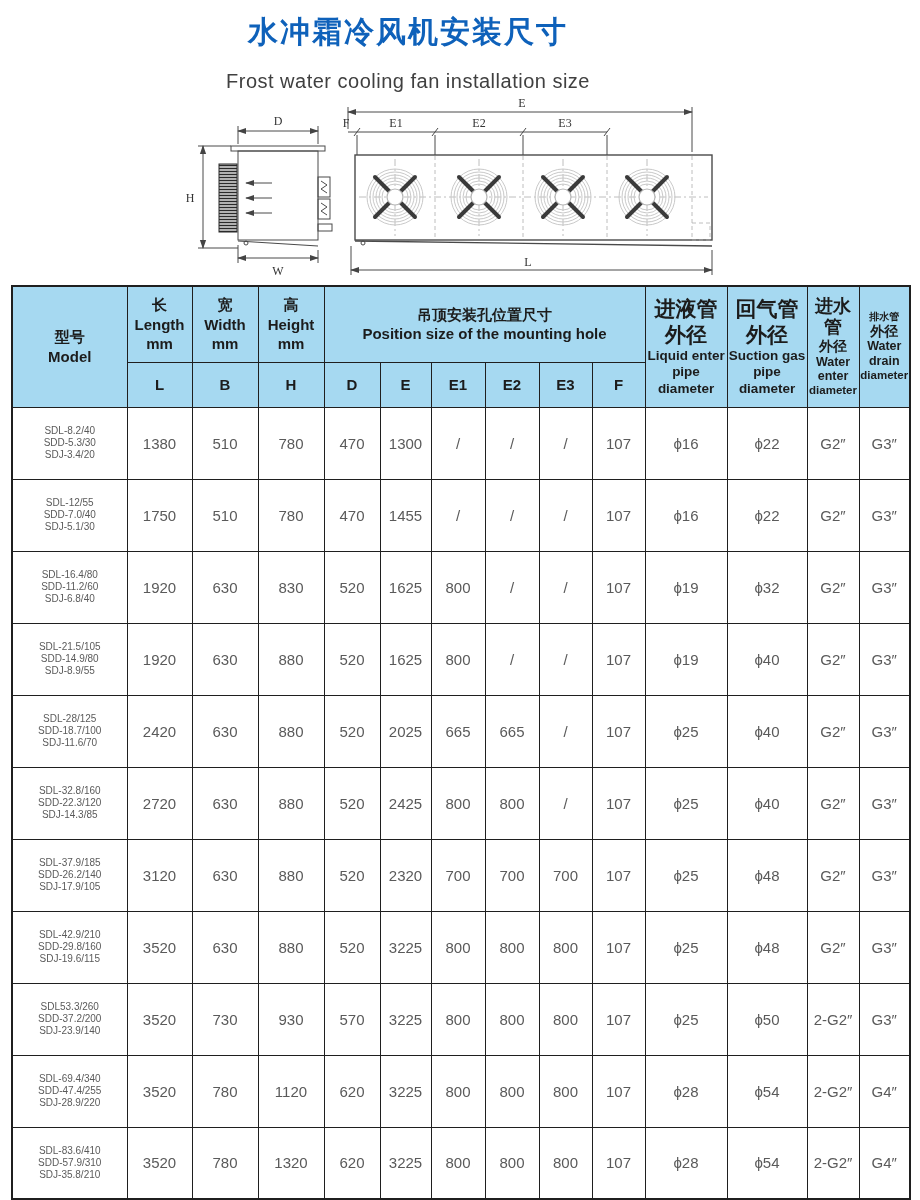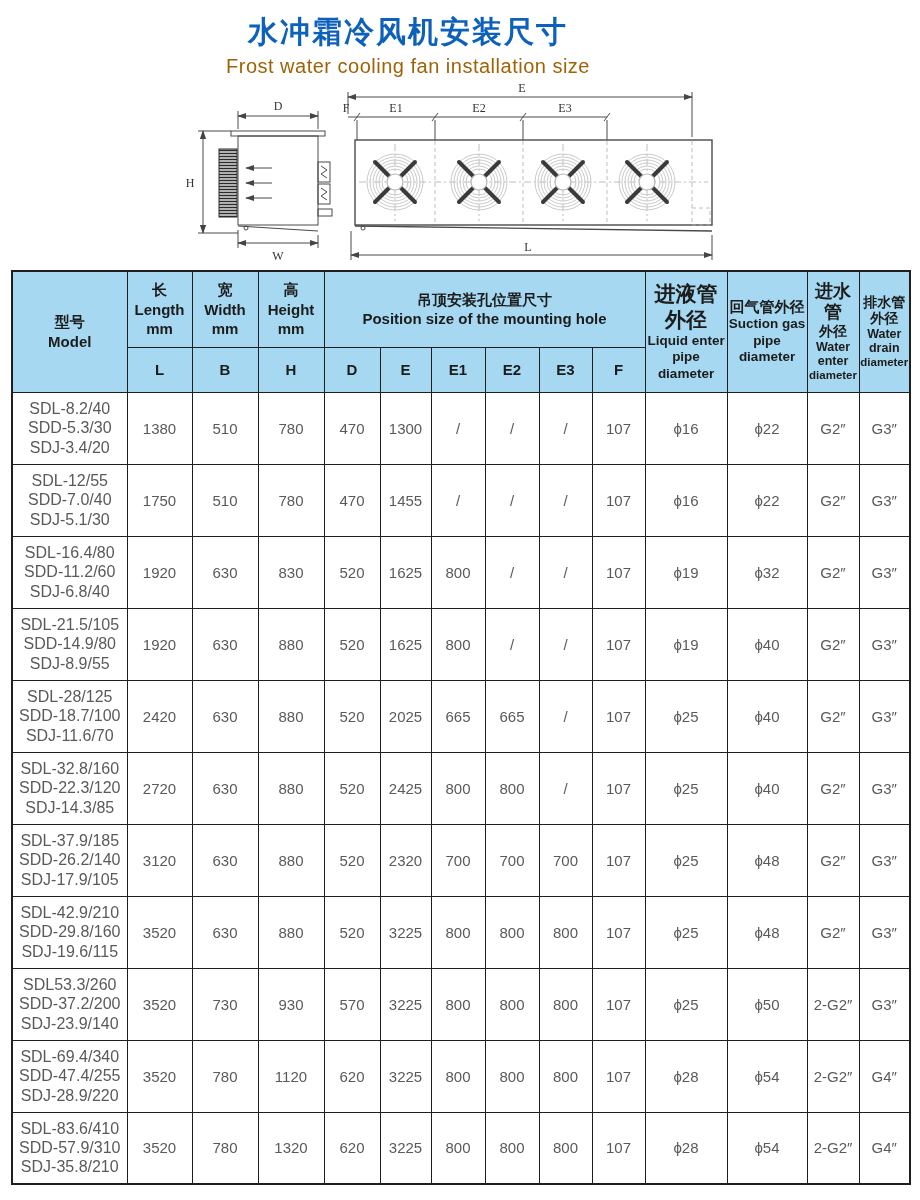--- a/index.html
+++ b/index.html
@@ -6,33 +6,33 @@
     --header-bg:#a6d9f1;
     --title-blue:#0e61ba;
     --line:#1f1f1f;
     --cad:#5a5a5a;
   }
   *{box-sizing:border-box;margin:0;padding:0;}
   html,body{width:920px;height:1200px;background:#fff;overflow:hidden;}
   body{font-family:"Liberation Sans","DejaVu Sans",sans-serif;color:#1c1c1c;}
   .page{width:816px;height:1200px;position:relative;}
   .title-cn{font-size:30px;font-weight:bold;color:var(--title-blue);text-align:center;padding-top:12px;letter-spacing:2px;}
-  .title-en{font-size:20px;font-weight:400;color:#a16207;text-align:center;margin-top:2px;letter-spacing:0.5px;}
+  .title-en{font-size:20px;font-weight:400;color:#404040;text-align:center;margin-top:17px;letter-spacing:0.5px;}
   .diagram{width:920px;height:186px;margin-top:2px;}
   svg text{font-family:"Liberation Serif","DejaVu Serif",serif;fill:#333;font-size:12px;}
   table.spec{border-collapse:collapse;table-layout:fixed;width:898px;margin:4px 0 0 11px;border:2px solid var(--line);}
   .spec th,.spec td{border:1px solid var(--line);text-align:center;vertical-align:middle;overflow:hidden;}
   .spec thead th{background:var(--header-bg);font-weight:600;font-size:15px;line-height:1.3;padding:2px 0;}
   .spec thead tr.h1{height:76px;}
   .spec thead tr.h2{height:45px;}
   .spec thead .sm{font-size:13.5px;font-weight:600;line-height:1.22;}
   .spec thead .xs{font-size:12.5px;font-weight:600;line-height:1.18;}
   .spec tbody tr{height:72px;}
   .spec tbody td{font-size:15px;color:var(--cad);font-weight:400;}
-  .spec td.model-cell{font-size:16px;line-height:1.2;color:var(--cad);padding:0 1px;}
+  .spec td.model-cell{font-size:10px;line-height:1.2;color:var(--cad);padding:0 1px;}
 </style>
 </head>
 <body>
 
 <div class="page">
 
   <div class="title-cn">水冲霜冷风机安装尺寸</div>
   <div class="title-en">Frost water cooling fan installation size</div>
 
   <div class="diagram">
@@ -192,33 +192,33 @@
         <th colspan="6">
           <div>吊顶安装孔位置尺寸</div>
           <div>Position size of the mounting hole</div>
         </th>
         <th rowspan="2" class="sm">
           <div style="font-size:21px">进液管外径</div>
           <div>Liquid enter</div>
           <div>pipe diameter</div>
         </th>
         <th rowspan="2" class="sm">
-          <div style="font-size:15px">回气管外径</div>
+          <div style="font-size:21px">回气管外径</div>
           <div>Suction gas</div>
           <div>pipe diameter</div>
         </th>
         <th rowspan="2" class="xs">
           <div style="font-size:18px">进水管</div>
           <div style="font-size:14px">外径</div>
           <div>Water</div>
           <div>enter</div>
           <div style="font-size:11.5px">diameter</div>
         </th>
         <th rowspan="2" class="xs">
-          <div style="font-size:14px">排水管</div>
+          <div style="font-size:10px">排水管</div>
           <div style="font-size:14px">外径</div>
           <div>Water</div>
           <div>drain</div>
           <div style="font-size:11.5px">diameter</div>
         </th>
       </tr>
       <tr class="h2">
         <th>L</th>
         <th>B</th>
         <th>H</th>

